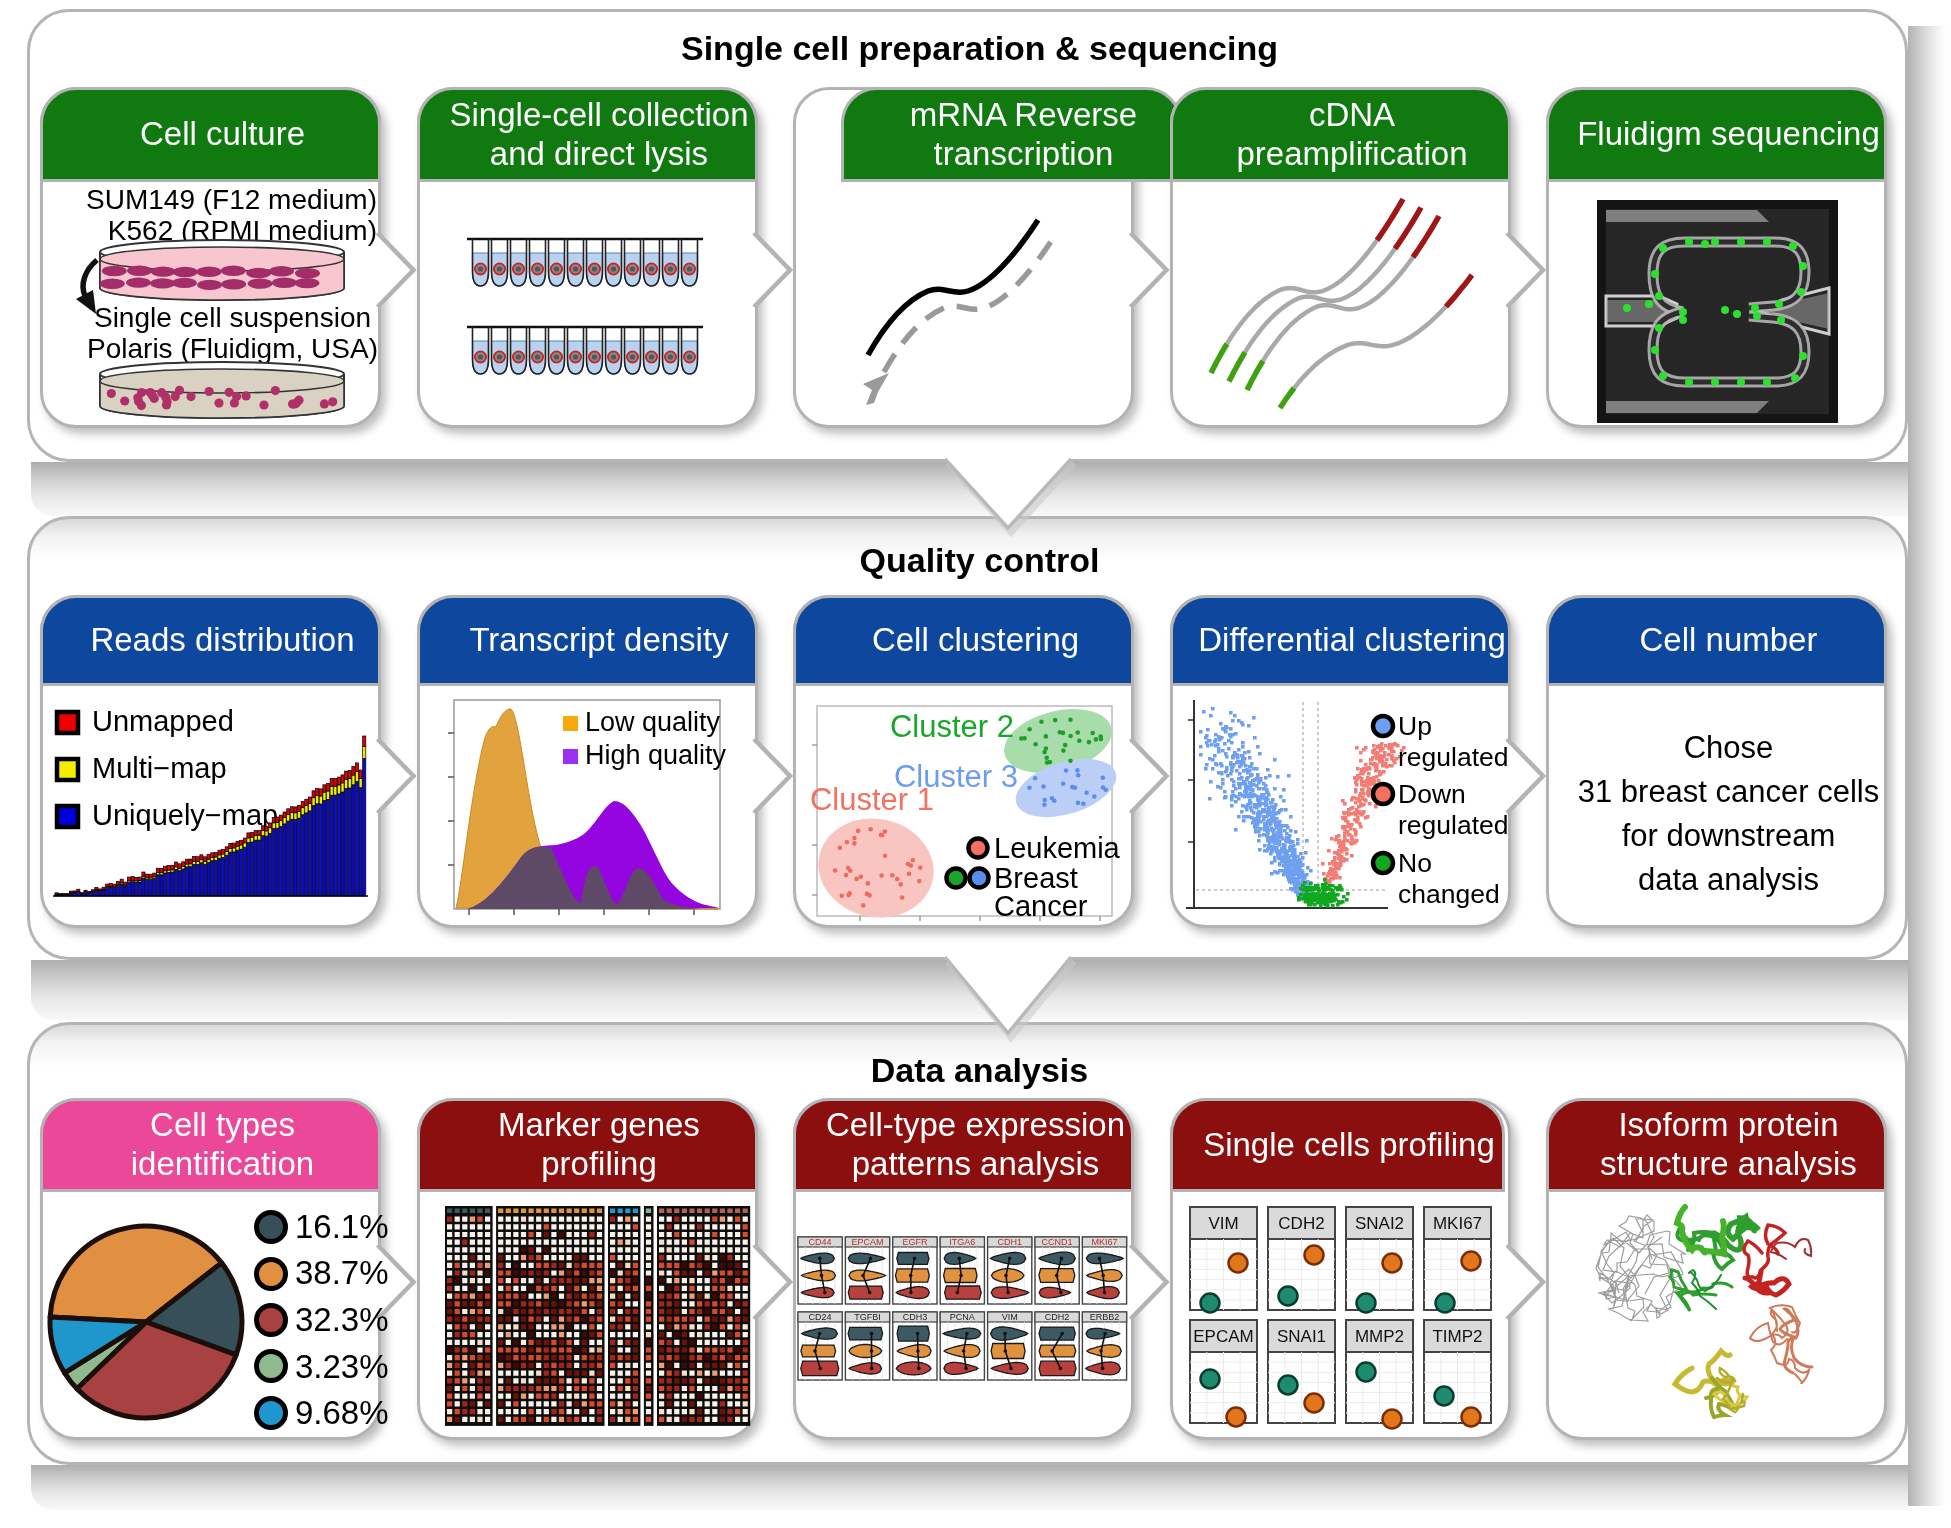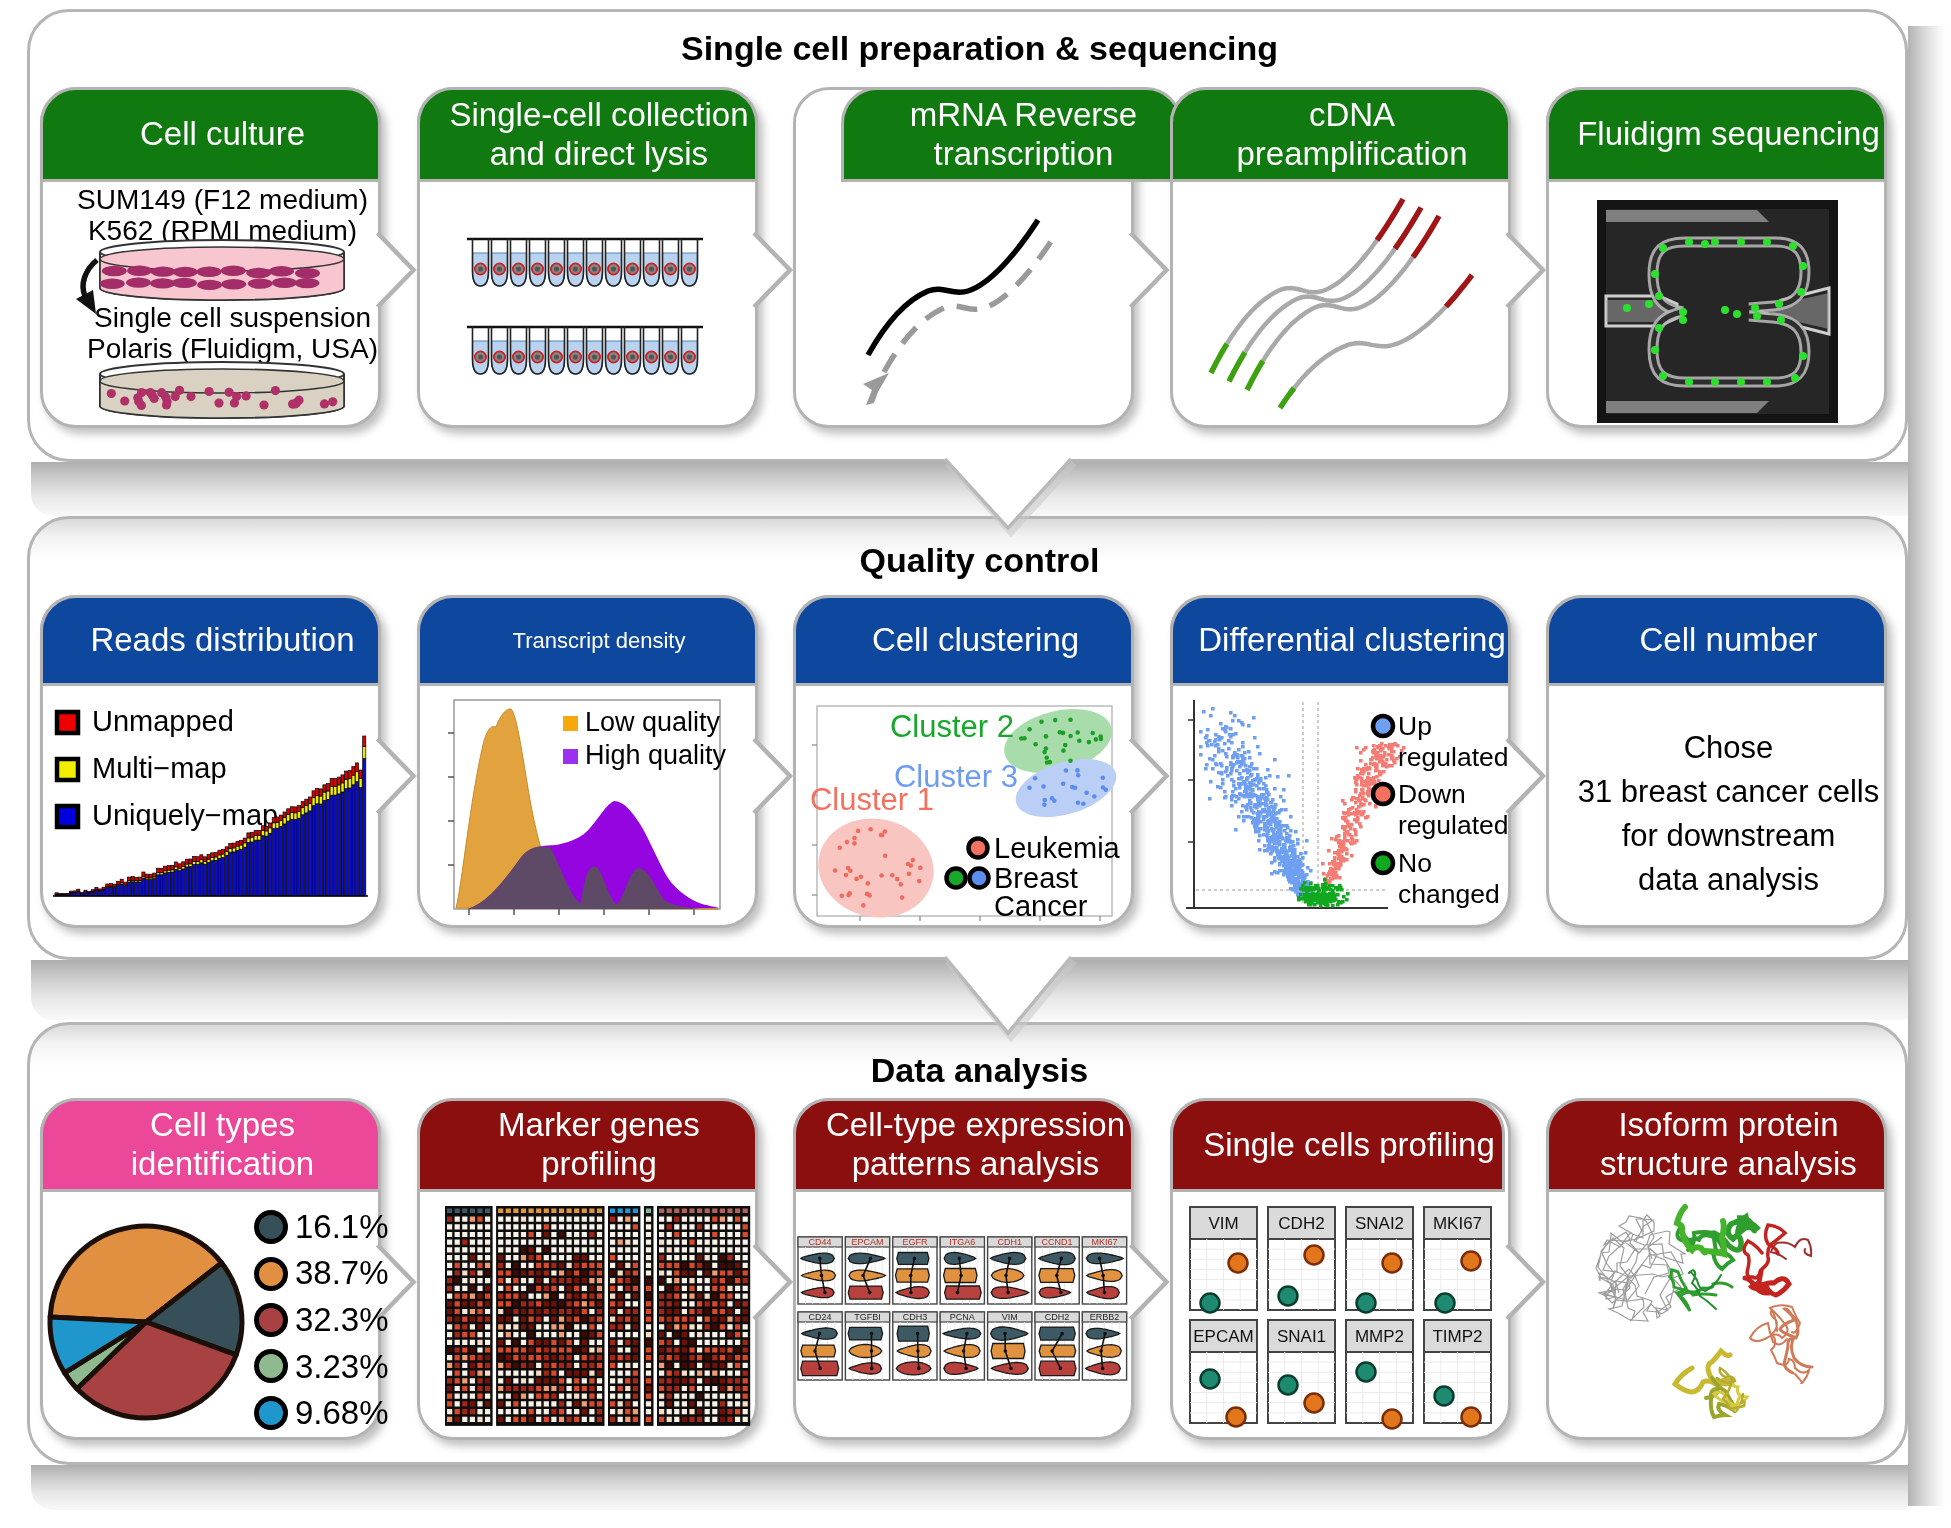--- a/index.html
+++ b/index.html
@@ -22,38 +22,38 @@
 <div style="position:absolute;left:416.5px;top:87px;width:341px;height:95px;border:3.5px solid #b3b3b3;border-radius:36px 36px 0 0;background:#107a10;box-sizing:border-box;display:flex;align-items:center;justify-content:center;text-align:center;color:#fff;font-size:33px;line-height:1.18;">Single-cell collection<br>and direct lysis</div>
 <div style="position:absolute;left:793px;top:87px;width:341px;height:341px;border:3.5px solid #b3b3b3;border-radius:36px;background:#fff;box-sizing:border-box;box-shadow:5px 6px 8px rgba(0,0,0,0.25);"></div>
 <div style="position:absolute;left:793px;top:87px;width:341px;height:95px;border:3.5px solid #b3b3b3;border-radius:36px 36px 0 0;background:#107a10;box-sizing:border-box;display:flex;align-items:center;justify-content:center;text-align:center;color:#fff;font-size:33px;line-height:1.18;margin-left:48px;">mRNA Reverse<br>transcription</div>
 <div style="position:absolute;left:1169.5px;top:87px;width:341px;height:341px;border:3.5px solid #b3b3b3;border-radius:36px;background:#fff;box-sizing:border-box;box-shadow:5px 6px 8px rgba(0,0,0,0.25);"></div>
 <div style="position:absolute;left:1169.5px;top:87px;width:341px;height:95px;border:3.5px solid #b3b3b3;border-radius:36px 36px 0 0;background:#107a10;box-sizing:border-box;display:flex;align-items:center;justify-content:center;text-align:center;color:#fff;font-size:33px;line-height:1.18;">cDNA<br>preamplification</div>
 <div style="position:absolute;left:1546px;top:87px;width:341px;height:341px;border:3.5px solid #b3b3b3;border-radius:36px;background:#fff;box-sizing:border-box;box-shadow:5px 6px 8px rgba(0,0,0,0.25);"></div>
 <div style="position:absolute;left:1546px;top:87px;width:341px;height:95px;border:3.5px solid #b3b3b3;border-radius:36px 36px 0 0;background:#107a10;box-sizing:border-box;display:flex;align-items:center;justify-content:center;text-align:center;color:#fff;font-size:33px;line-height:1.18;">Fluidigm sequencing</div>
 <div style="position:absolute;left:40px;top:595px;width:341px;height:333px;border:3.5px solid #b3b3b3;border-radius:36px;background:#fff;box-sizing:border-box;box-shadow:5px 6px 8px rgba(0,0,0,0.25);"></div>
 <div style="position:absolute;left:40px;top:595px;width:341px;height:91px;border:3.5px solid #b3b3b3;border-radius:36px 36px 0 0;background:#0d489e;box-sizing:border-box;display:flex;align-items:center;justify-content:center;text-align:center;color:#fff;font-size:33px;line-height:1.18;">Reads distribution</div>
 <div style="position:absolute;left:416.5px;top:595px;width:341px;height:333px;border:3.5px solid #b3b3b3;border-radius:36px;background:#fff;box-sizing:border-box;box-shadow:5px 6px 8px rgba(0,0,0,0.25);"></div>
-<div style="position:absolute;left:416.5px;top:595px;width:341px;height:91px;border:3.5px solid #b3b3b3;border-radius:36px 36px 0 0;background:#0d489e;box-sizing:border-box;display:flex;align-items:center;justify-content:center;text-align:left;color:#fff;font-size:22px;line-height:1.18;">Transcript density</div>
+<div style="position:absolute;left:416.5px;top:595px;width:341px;height:91px;border:3.5px solid #b3b3b3;border-radius:36px 36px 0 0;background:#0d489e;box-sizing:border-box;display:flex;align-items:center;justify-content:center;text-align:left;color:#fff;font-size:33px;line-height:1.18;">Transcript density</div>
 <div style="position:absolute;left:793px;top:595px;width:341px;height:333px;border:3.5px solid #b3b3b3;border-radius:36px;background:#fff;box-sizing:border-box;box-shadow:5px 6px 8px rgba(0,0,0,0.25);"></div>
 <div style="position:absolute;left:793px;top:595px;width:341px;height:91px;border:3.5px solid #b3b3b3;border-radius:36px 36px 0 0;background:#0d489e;box-sizing:border-box;display:flex;align-items:center;justify-content:center;text-align:center;color:#fff;font-size:33px;line-height:1.18;">Cell clustering</div>
 <div style="position:absolute;left:1169.5px;top:595px;width:341px;height:333px;border:3.5px solid #b3b3b3;border-radius:36px;background:#fff;box-sizing:border-box;box-shadow:5px 6px 8px rgba(0,0,0,0.25);"></div>
 <div style="position:absolute;left:1169.5px;top:595px;width:341px;height:91px;border:3.5px solid #b3b3b3;border-radius:36px 36px 0 0;background:#0d489e;box-sizing:border-box;display:flex;align-items:center;justify-content:center;text-align:center;color:#fff;font-size:33px;line-height:1.18;">Differential clustering</div>
 <div style="position:absolute;left:1546px;top:595px;width:341px;height:333px;border:3.5px solid #b3b3b3;border-radius:36px;background:#fff;box-sizing:border-box;box-shadow:5px 6px 8px rgba(0,0,0,0.25);"></div>
 <div style="position:absolute;left:1546px;top:595px;width:341px;height:91px;border:3.5px solid #b3b3b3;border-radius:36px 36px 0 0;background:#0d489e;box-sizing:border-box;display:flex;align-items:center;justify-content:center;text-align:center;color:#fff;font-size:33px;line-height:1.18;">Cell number</div>
 <div style="position:absolute;left:40px;top:1098px;width:341px;height:342px;border:3.5px solid #b3b3b3;border-radius:36px;background:#fff;box-sizing:border-box;box-shadow:5px 6px 8px rgba(0,0,0,0.25);"></div>
 <div style="position:absolute;left:40px;top:1098px;width:341px;height:94px;border:3.5px solid #b3b3b3;border-radius:36px 36px 0 0;background:#ec4899;box-sizing:border-box;display:flex;align-items:center;justify-content:center;text-align:center;color:#fff;font-size:33px;line-height:1.18;">Cell types<br>identification</div>
 <div style="position:absolute;left:416.5px;top:1098px;width:341px;height:342px;border:3.5px solid #b3b3b3;border-radius:36px;background:#fff;box-sizing:border-box;box-shadow:5px 6px 8px rgba(0,0,0,0.25);"></div>
 <div style="position:absolute;left:416.5px;top:1098px;width:341px;height:94px;border:3.5px solid #b3b3b3;border-radius:36px 36px 0 0;background:#8c0f0f;box-sizing:border-box;display:flex;align-items:center;justify-content:center;text-align:center;color:#fff;font-size:33px;line-height:1.18;">Marker genes<br>profiling</div>
 <div style="position:absolute;left:793px;top:1098px;width:341px;height:342px;border:3.5px solid #b3b3b3;border-radius:36px;background:#fff;box-sizing:border-box;box-shadow:5px 6px 8px rgba(0,0,0,0.25);"></div>
 <div style="position:absolute;left:793px;top:1098px;width:341px;height:94px;border:3.5px solid #b3b3b3;border-radius:36px 36px 0 0;background:#8c0f0f;box-sizing:border-box;display:flex;align-items:center;justify-content:center;text-align:center;color:#fff;font-size:33px;line-height:1.18;">Cell-type expression<br>patterns analysis</div>
 <div style="position:absolute;left:1169.5px;top:1098px;width:341px;height:342px;border:3.5px solid #b3b3b3;border-radius:36px;background:#fff;box-sizing:border-box;box-shadow:5px 6px 8px rgba(0,0,0,0.25);"></div>
 <div style="position:absolute;left:1169.5px;top:1098px;width:335px;height:94px;border:3.5px solid #b3b3b3;border-radius:36px 36px 0 0;background:#8c0f0f;box-sizing:border-box;display:flex;align-items:center;justify-content:center;text-align:center;color:#fff;font-size:33px;line-height:1.18;">Single cells profiling</div>
 <div style="position:absolute;left:1546px;top:1098px;width:341px;height:342px;border:3.5px solid #b3b3b3;border-radius:36px;background:#fff;box-sizing:border-box;box-shadow:5px 6px 8px rgba(0,0,0,0.25);"></div>
 <div style="position:absolute;left:1546px;top:1098px;width:341px;height:94px;border:3.5px solid #b3b3b3;border-radius:36px 36px 0 0;background:#8c0f0f;box-sizing:border-box;display:flex;align-items:center;justify-content:center;text-align:center;color:#fff;font-size:33px;line-height:1.18;">Isoform protein<br>structure analysis</div>
-<div style="position:absolute;left:44px;top:184px;width:333px;text-align:center;font-size:28px;line-height:31px;color:#000;">SUM149 (F12 medium)<br>K562 (RPMI medium)</div>
+<div style="position:absolute;left:44px;top:184px;width:333px;text-align:right;font-size:28px;line-height:31px;color:#000;">SUM149 (F12 medium)<br>K562 (RPMI medium)</div>
 <div style="position:absolute;left:54px;top:302px;width:333px;text-align:center;font-size:28px;line-height:31px;color:#000;">Single cell suspension<br>Polaris (Fluidigm, USA)</div>
 <div style="position:absolute;left:1550px;top:726px;width:333px;text-align:center;font-size:31px;line-height:44px;color:#000;">Chose<br>31 breast cancer cells<br>for downstream<br>data analysis</div>
 <svg width="1951" height="1528" viewBox="0 0 1951 1528" style="position:absolute;left:0;top:0;font-family:'Liberation Sans',sans-serif;" xmlns="http://www.w3.org/2000/svg">
     <path d="M377.5,233 L413.5,270 L377.5,307" fill="#ffffff" stroke="#b3b3b3" stroke-width="4.5" stroke-linejoin="miter"></path>
 <path d="M754.0,233 L790.0,270 L754.0,307" fill="#ffffff" stroke="#b3b3b3" stroke-width="4.5" stroke-linejoin="miter"></path>
 <path d="M1130.5,233 L1166.5,270 L1130.5,307" fill="#ffffff" stroke="#b3b3b3" stroke-width="4.5" stroke-linejoin="miter"></path>
 <path d="M1507.0,233 L1543.0,270 L1507.0,307" fill="#ffffff" stroke="#b3b3b3" stroke-width="4.5" stroke-linejoin="miter"></path>
 <path d="M377.5,739 L413.5,776 L377.5,813" fill="#ffffff" stroke="#b3b3b3" stroke-width="4.5" stroke-linejoin="miter"></path>
 <path d="M754.0,739 L790.0,776 L754.0,813" fill="#ffffff" stroke="#b3b3b3" stroke-width="4.5" stroke-linejoin="miter"></path>
 <path d="M1130.5,739 L1166.5,776 L1130.5,813" fill="#ffffff" stroke="#b3b3b3" stroke-width="4.5" stroke-linejoin="miter"></path>

